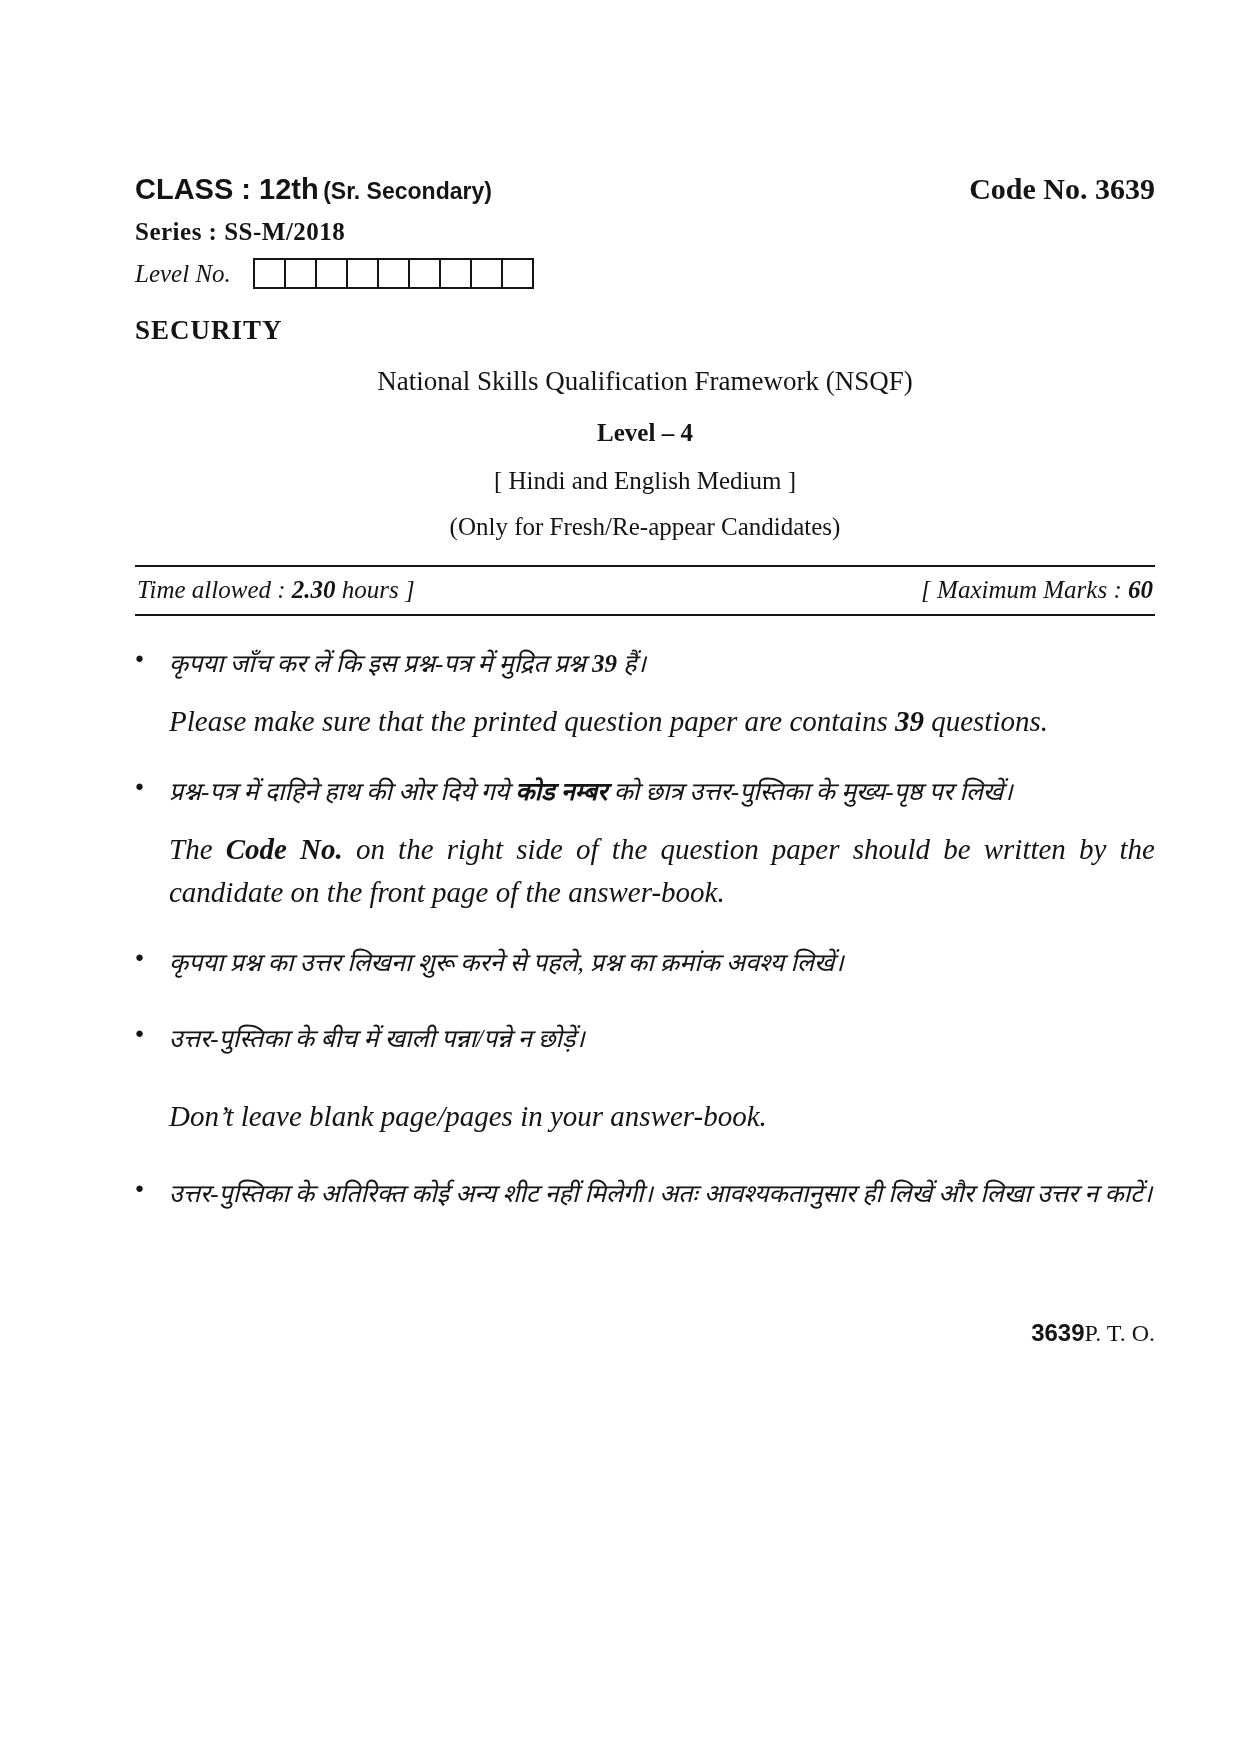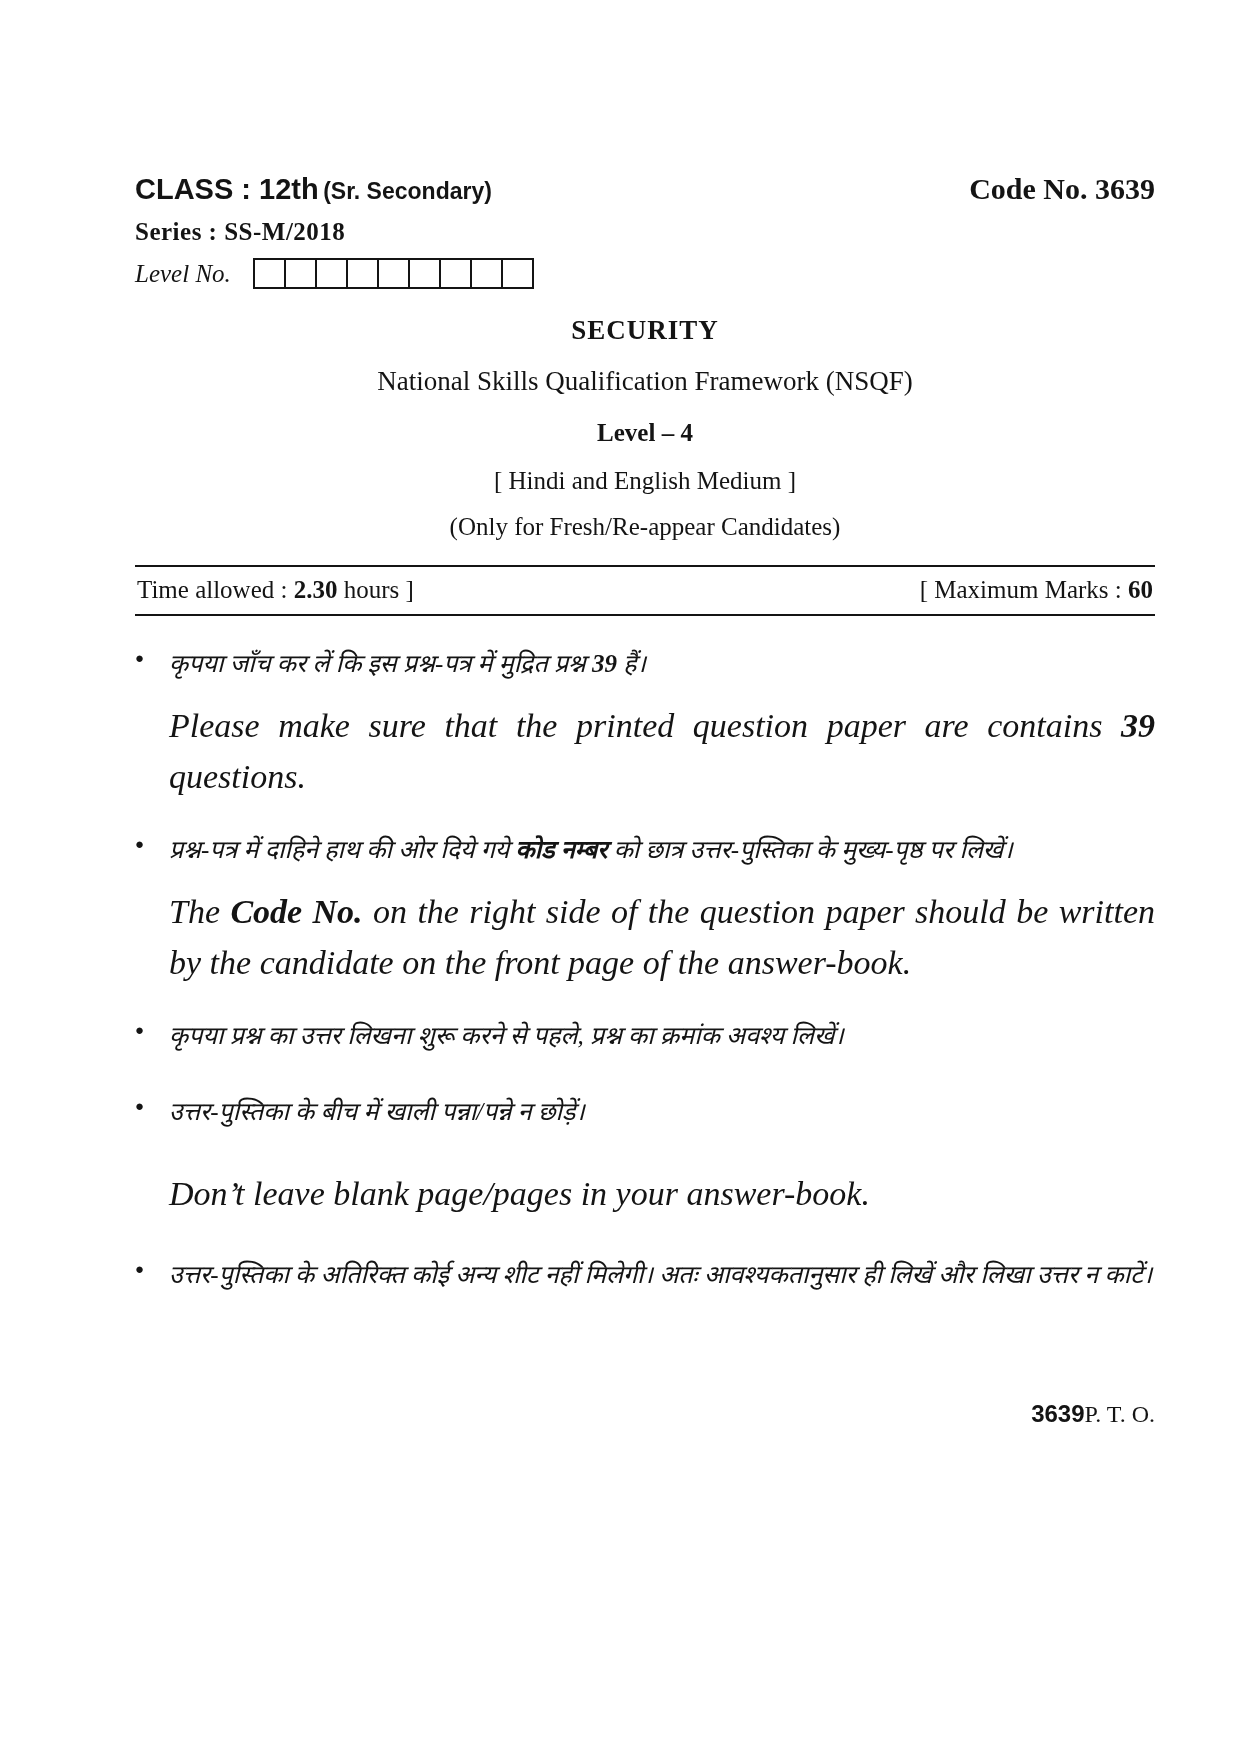--- a/index.html
+++ b/index.html
@@ -45,34 +45,35 @@
   .roll-cell {
     width: 33px;
     height: 31px;
     border: 2px solid #141414;
     margin-left: -2px;
     background: #fff;
   }
   .roll-cell:first-child { margin-left: 0; }
 
   
-  .subject     { text-align: center; font-weight: bold; font-size: 27px; letter-spacing: 1px; margin-top: 26px; }
+  .subject     { font-weight: bold; font-size: 27px; letter-spacing: 1px; margin-top: 26px; }
   .framework   { text-align: center; font-size: 27px; margin-top: 20px; }
   .level       { text-align: center; font-weight: bold; font-size: 25px; margin-top: 22px; }
   .medium      { text-align: center; font-size: 25px; margin-top: 20px; }
   .candidates  { text-align: center; font-size: 25px; margin-top: 18px; }
 
   
   .meta-row {
     display: flex;
     justify-content: space-between;
     border-top: 2px solid #141414;
     border-bottom: 2px solid #141414;
     margin-top: 24px;
     padding: 9px 2px 10px 2px;
+    font-style: italic;
     font-size: 25px;
   }
   .b { font-weight: bold; }
 
   
   .instructions { margin-top: 28px; }
   .instr { display: flex; margin-top: 28px; }
   .instr:first-child { margin-top: 0; }
   .bullet {
     flex: none;
@@ -83,21 +84,21 @@
   }
   .instr-body { flex: 1; }
   .hindi {
     font-style: italic;
     font-size: 25px;
     line-height: 1.6;
     text-align: justify;
   }
   .english {
     font-style: italic;
-    font-size: 34px;
+    font-size: 29px;
     line-height: 1.5;
     text-align: justify;
     margin-top: 16px;
   }
   .gap-lg { margin-top: 36px; }
 
   
   .footer-row {
     display: flex;
     justify-content: flex-end;

